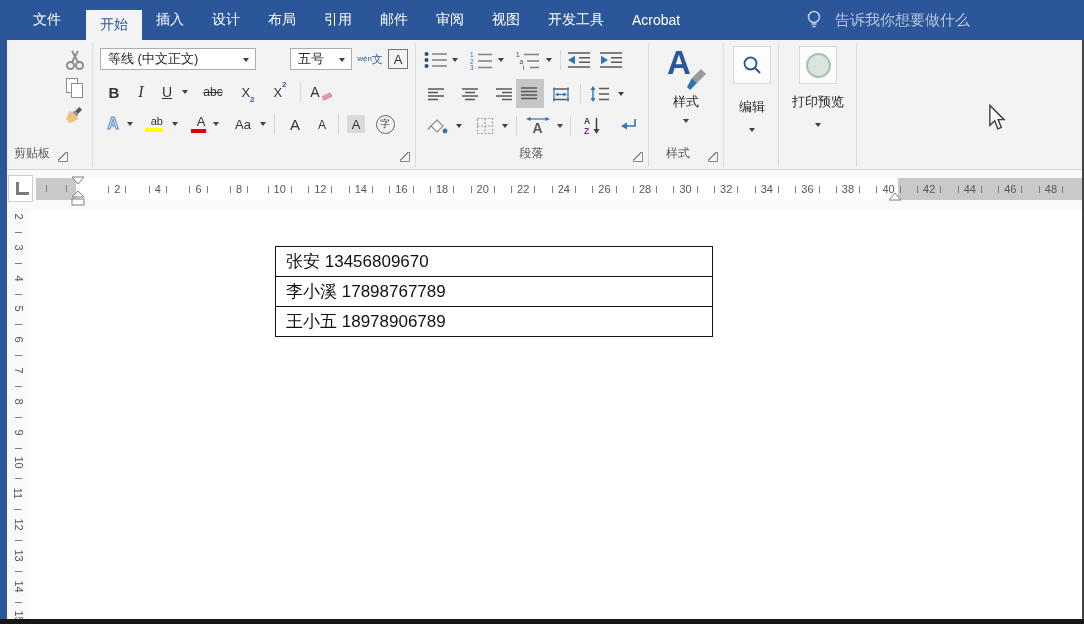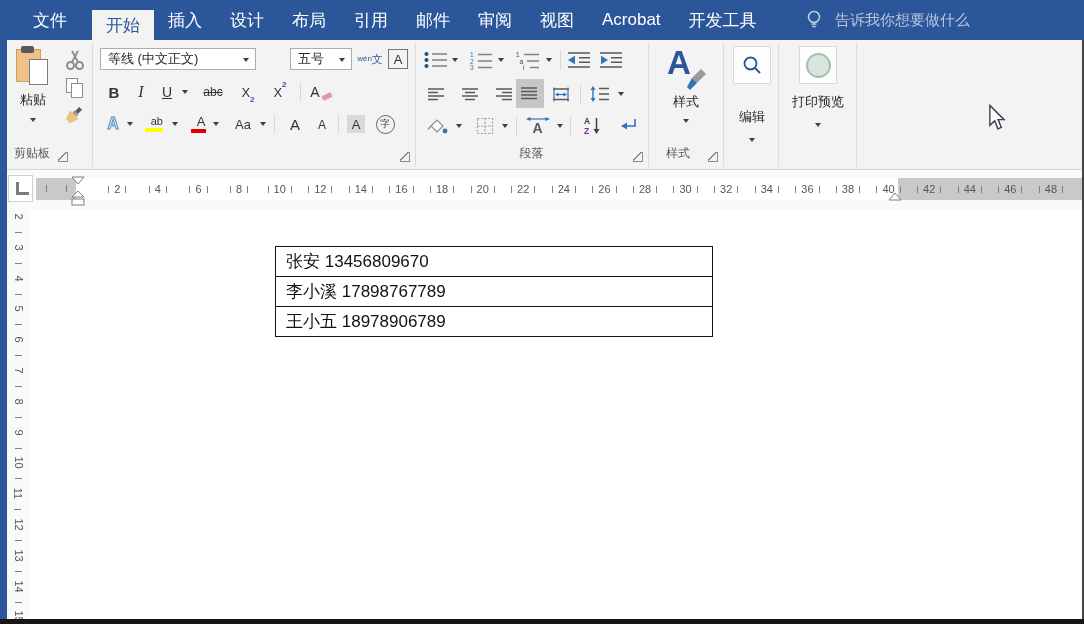--- a/index.html
+++ b/index.html
@@ -2,21 +2,21 @@
 <html><head>
 <meta charset="utf-8">
 <style>
   html,body{margin:0;padding:0;background:#fff}
   #app{position:relative;width:1084px;height:624px;overflow:hidden;background:#fff;
        font-family:"Liberation Sans","DejaVu Sans",sans-serif;-webkit-font-smoothing:antialiased}
 
   
   .titlebar{position:absolute;left:0;top:0;width:100%;height:40px;background:#2b579a}
   .tabs{position:absolute;left:8px;top:0;height:40px;display:flex}
-  .tab{color:#fff;font-size:17px;padding:0 14px;display:flex;align-items:center;white-space:nowrap}
+  .tab{color:#fff;font-size:14px;padding:0 14px;display:flex;align-items:center;white-space:nowrap}
   .tab.active{background:#f3f3f3;color:#2b579a;margin-top:10px;padding-top:0}
   .tab[data-name="tab-file"]{padding:0 25px}
   .tellme{position:absolute;left:806px;top:0;height:40px;display:flex;align-items:center;gap:13px;
           color:#b9c5da;font-size:15px;white-space:nowrap}
 
   
   .ribbon{position:absolute;left:0;top:40px;width:1084px;height:130px;background:#f3f3f3;
           border-bottom:1px solid #d4d4d4;box-sizing:border-box}
   .gdiv{position:absolute;top:3px;height:124px;width:1px;background:#dcdcdc}
   .vdiv{position:absolute;width:1px;background:#d8d8d8}
@@ -112,43 +112,34 @@
     <div class="tabs" data-name="ribbon-tabs">
         <div class="tab" data-name="tab-file">文件</div>
         <div class="tab active" data-name="tab-home">开始</div>
         <div class="tab" data-name="tab-insert">插入</div>
         <div class="tab" data-name="tab-design">设计</div>
         <div class="tab" data-name="tab-layout">布局</div>
         <div class="tab" data-name="tab-references">引用</div>
         <div class="tab" data-name="tab-mailings">邮件</div>
         <div class="tab" data-name="tab-review">审阅</div>
         <div class="tab" data-name="tab-view">视图</div>
+        <div class="tab" data-name="tab-developer">开发工具</div>
         <div class="tab" data-name="tab-acrobat">Acrobat</div>
-        <div class="tab" data-name="tab-developer">开发工具</div>
       </div>
     <div class="tellme" data-name="tell-me-box">
       <svg width="16" height="24" viewBox="0 0 16 24" data-name="lightbulb-icon">
         <circle cx="8" cy="9" r="5.5" fill="none" stroke="#c3cede" stroke-width="1.5"></circle>
         <path d="M5.5 16h5 M6.3 18.5h3.4" stroke="#c3cede" stroke-width="1.4" fill="none"></path>
       </svg>
       <span data-name="tell-me-label">告诉我你想要做什么</span>
     </div>
   </div>
 
   <div class="ribbon" data-name="ribbon">
 
-    <div class="bigbtn" style="left:8px;top:4px;width:50px" data-name="paste-button">
-      <div class="paste-icon" data-name="paste-icon">
-        <div class="pi-board" data-name="paste-clipboard-shape"></div>
-        <div class="pi-clip" data-name="paste-clip-shape"></div>
-        <div class="pi-page" data-name="paste-page-shape"></div>
-      </div>
-      <div class="biglabel" data-name="paste-label">粘贴</div>
-      <div class="dd" style="margin-top:9px" data-name="paste-dropdown-arrow"></div>
-    </div>
     <div class="btn" style="left:62px;top:8px;width:26px;height:24px" data-name="cut-button">
       <span class="cut-icon" data-name="cut-icon">
           <i class="l"></i>
           <i class="r"></i>
           <b class="l"></b>
           <b class="r"></b>
         </span>
     </div>
     <div class="btn" style="left:62px;top:36px;width:26px;height:24px" data-name="copy-button">
       <span class="copy-icon" data-name="copy-icon">
@@ -383,21 +374,21 @@
     <div class="launcher" style="left:708px" data-name="styles-dialog-launcher"></div>
     <div class="gdiv" style="left:723px" data-name="group-divider"></div>
 
     <div class="bigbtn" style="left:727px;top:4px;width:50px" data-name="editing-button">
       <div class="iconbox" data-name="editing-iconbox">
         <svg width="20" height="20" viewBox="0 0 20 20" data-name="search-icon">
           <circle cx="8.5" cy="8.5" r="6" fill="none" stroke="#2b579a" stroke-width="1.8"></circle>
           <line x1="13" y1="13" x2="18" y2="18" stroke="#2b579a" stroke-width="2"></line>
         </svg>
       </div>
-      <div class="biglabel" style="margin-top:24px" data-name="editing-label">编辑</div>
+      <div class="biglabel" style="margin-top:14px" data-name="editing-label">编辑</div>
       <div class="dd" style="margin-top:12px" data-name="editing-dropdown-arrow"></div>
     </div>
     <div class="gdiv" style="left:778px" data-name="group-divider"></div>
 
     <div class="bigbtn" style="left:782px;top:4px;width:72px" data-name="print-preview-button">
       <div class="iconbox" data-name="print-preview-iconbox">
         <div class="pp-icon" data-name="print-preview-icon"></div>
       </div>
       <div class="biglabel" style="margin-top:9px" data-name="print-preview-label">打印预览</div>
       <div class="dd" style="margin-top:12px" data-name="print-preview-dropdown-arrow"></div>

